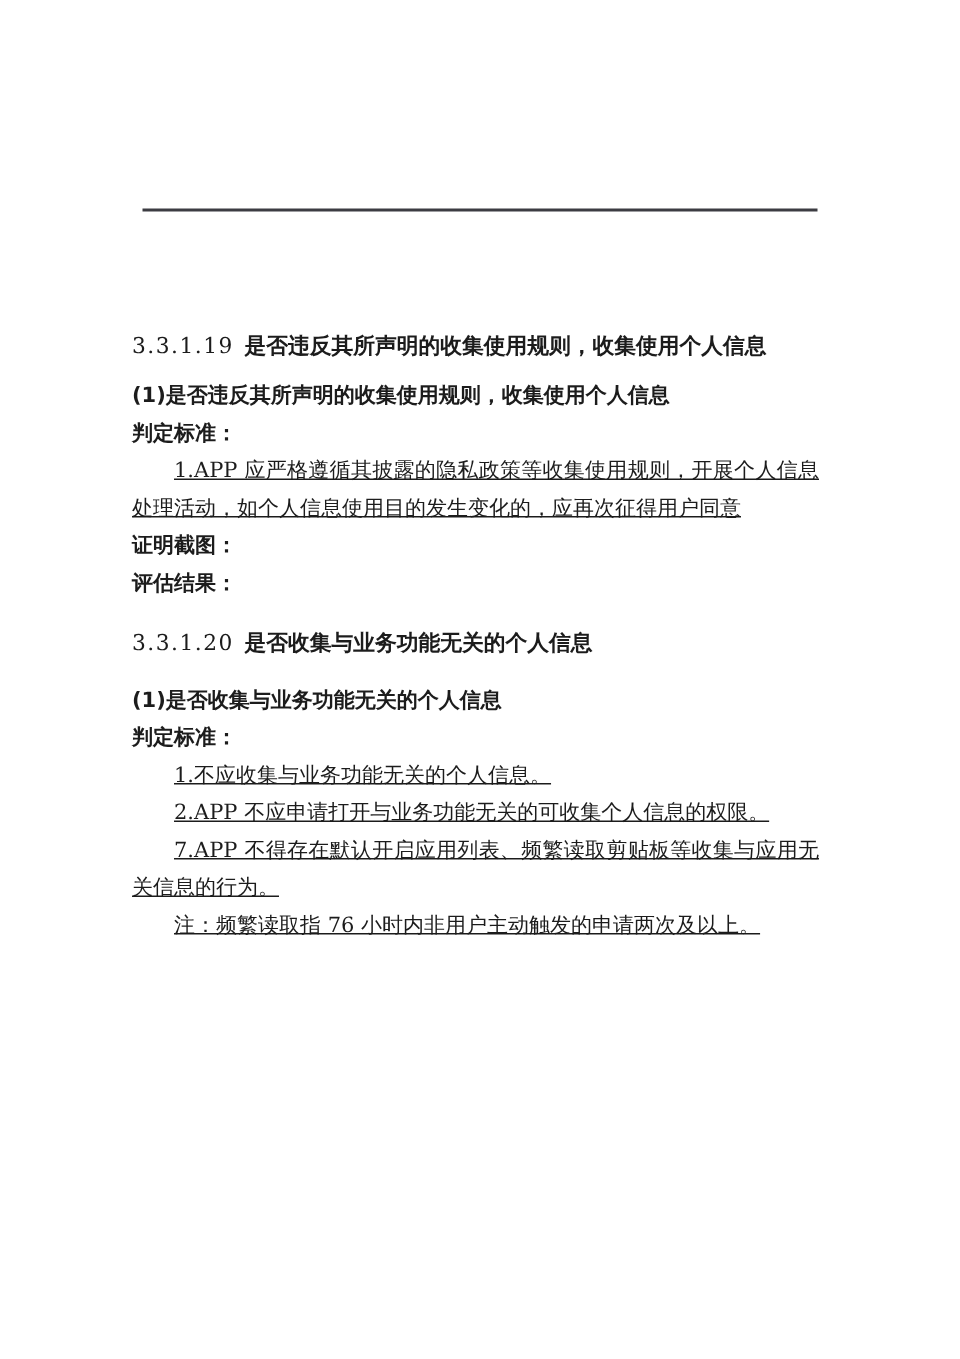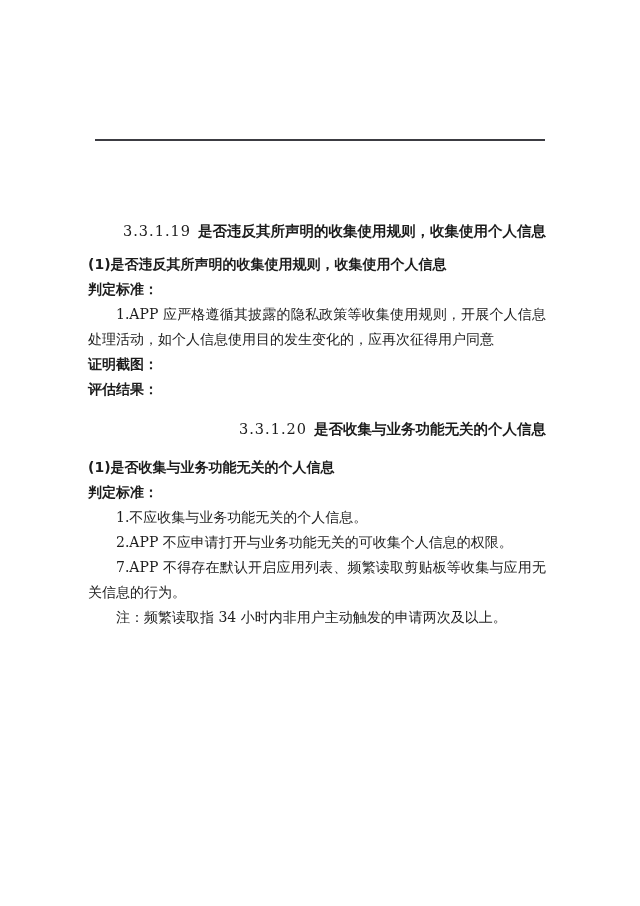--- a/index.html
+++ b/index.html
@@ -30,21 +30,20 @@
     top: 219px;
     width: 458px;
     font-size: 14px;
     line-height: 25px;
   }
   .content p { margin: 0; padding: 0; }
 
   .sec-heading {
     font-size: 14.5px;
     white-space: nowrap;
-    text-align: right;
   }
   .sec-num {
     font-family: "DejaVu Serif", "Liberation Serif", serif;
     font-weight: 400;
     letter-spacing: 1px;
     margin-right: 7px;
   }
   .sec-title {
     font-family: "DejaVu Sans", "Liberation Sans", sans-serif;
     font-weight: 700;
@@ -54,20 +53,21 @@
     font-weight: 700;
     margin-top: 8px !important;
   }
   .label {
     font-family: "DejaVu Sans", "Liberation Sans", sans-serif;
     font-weight: 700;
   }
   .body-para {
     text-align: justify;
     text-indent: 2em;
+    text-decoration: underline;
   }
   .sec2-heading { margin-top: 15px !important; }
   .sec2-subheading { margin-top: 13px !important; }
 </style>
 </head>
 <body>
 
 <div class="page">
 
   <div class="header-rule"></div>
@@ -93,16 +93,16 @@
 
     <p class="label">判定标准：</p>
 
     <p class="body-para">1.不应收集与业务功能无关的个人信息。</p>
 
     <p class="body-para">2.APP 不应申请打开与业务功能无关的可收集个人信息的权限。</p>
 
 
     <p class="body-para">7.APP 不得存在默认开启应用列表、频繁读取剪贴板等收集与应用无关信息的行为。</p>
 
-    <p class="body-para">注：频繁读取指 34 小时内非用户主动触发的申请两次及以上。</p>
+    <p class="body-para">注：频繁读取指 76 小时内非用户主动触发的申请两次及以上。</p>
 
   </div>
 </div>
 
 </body></html>

